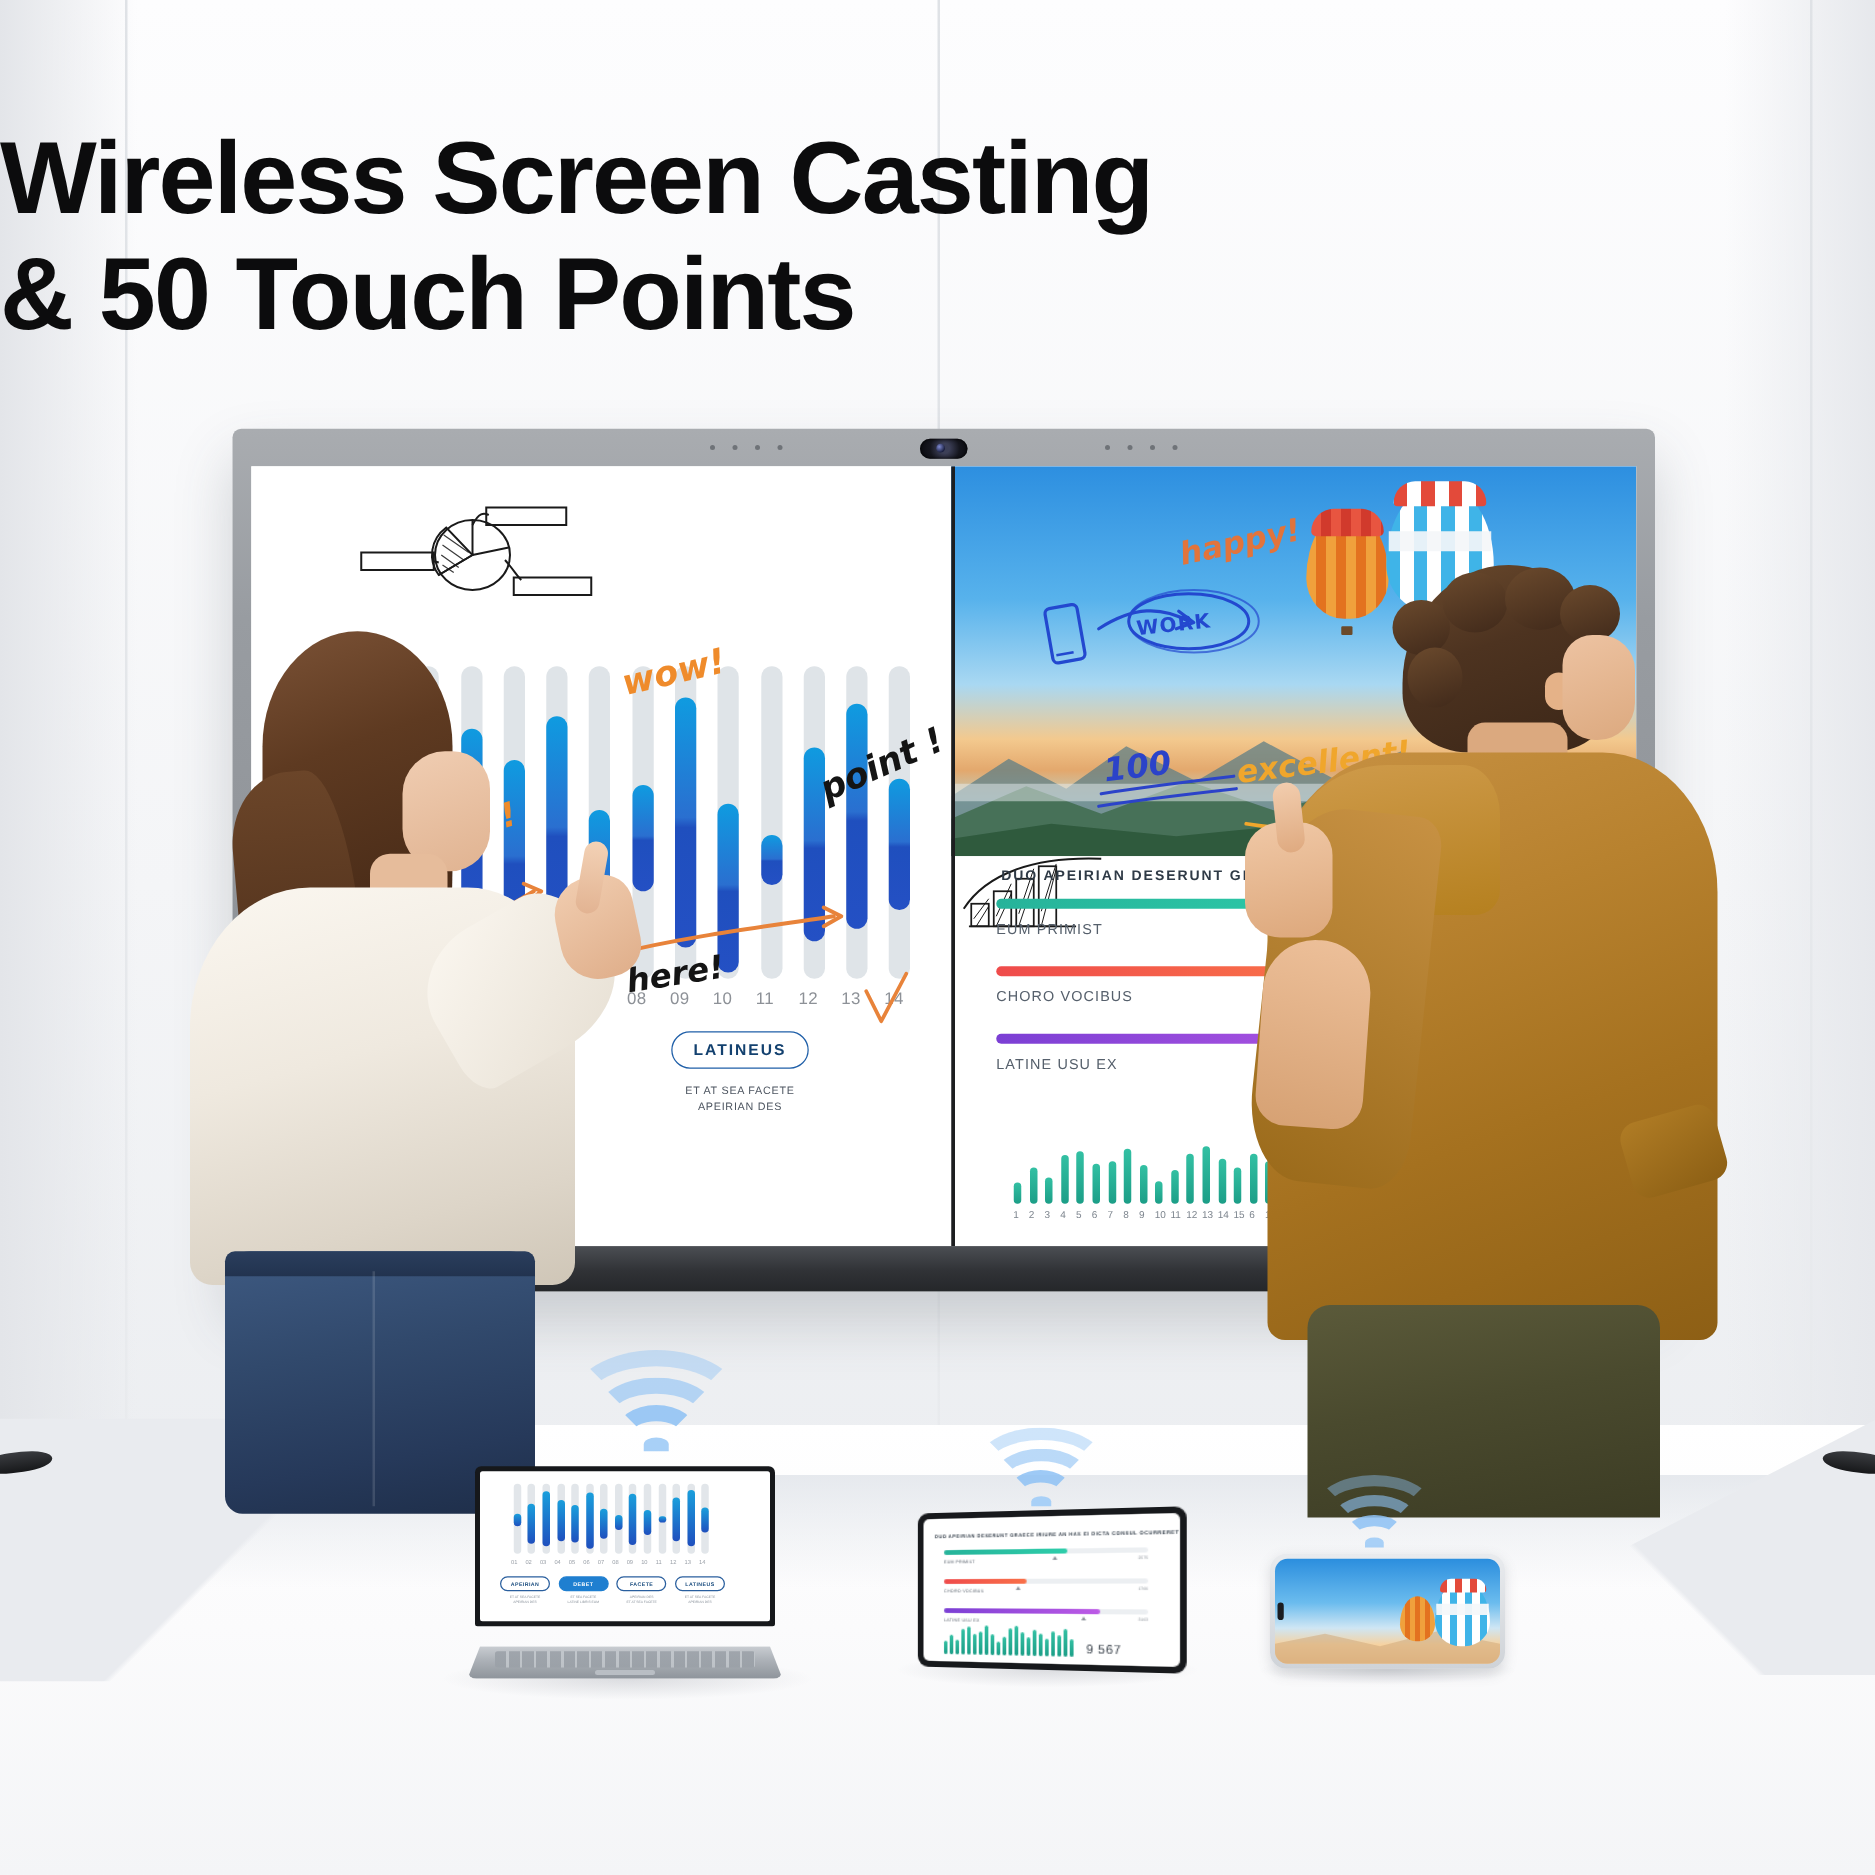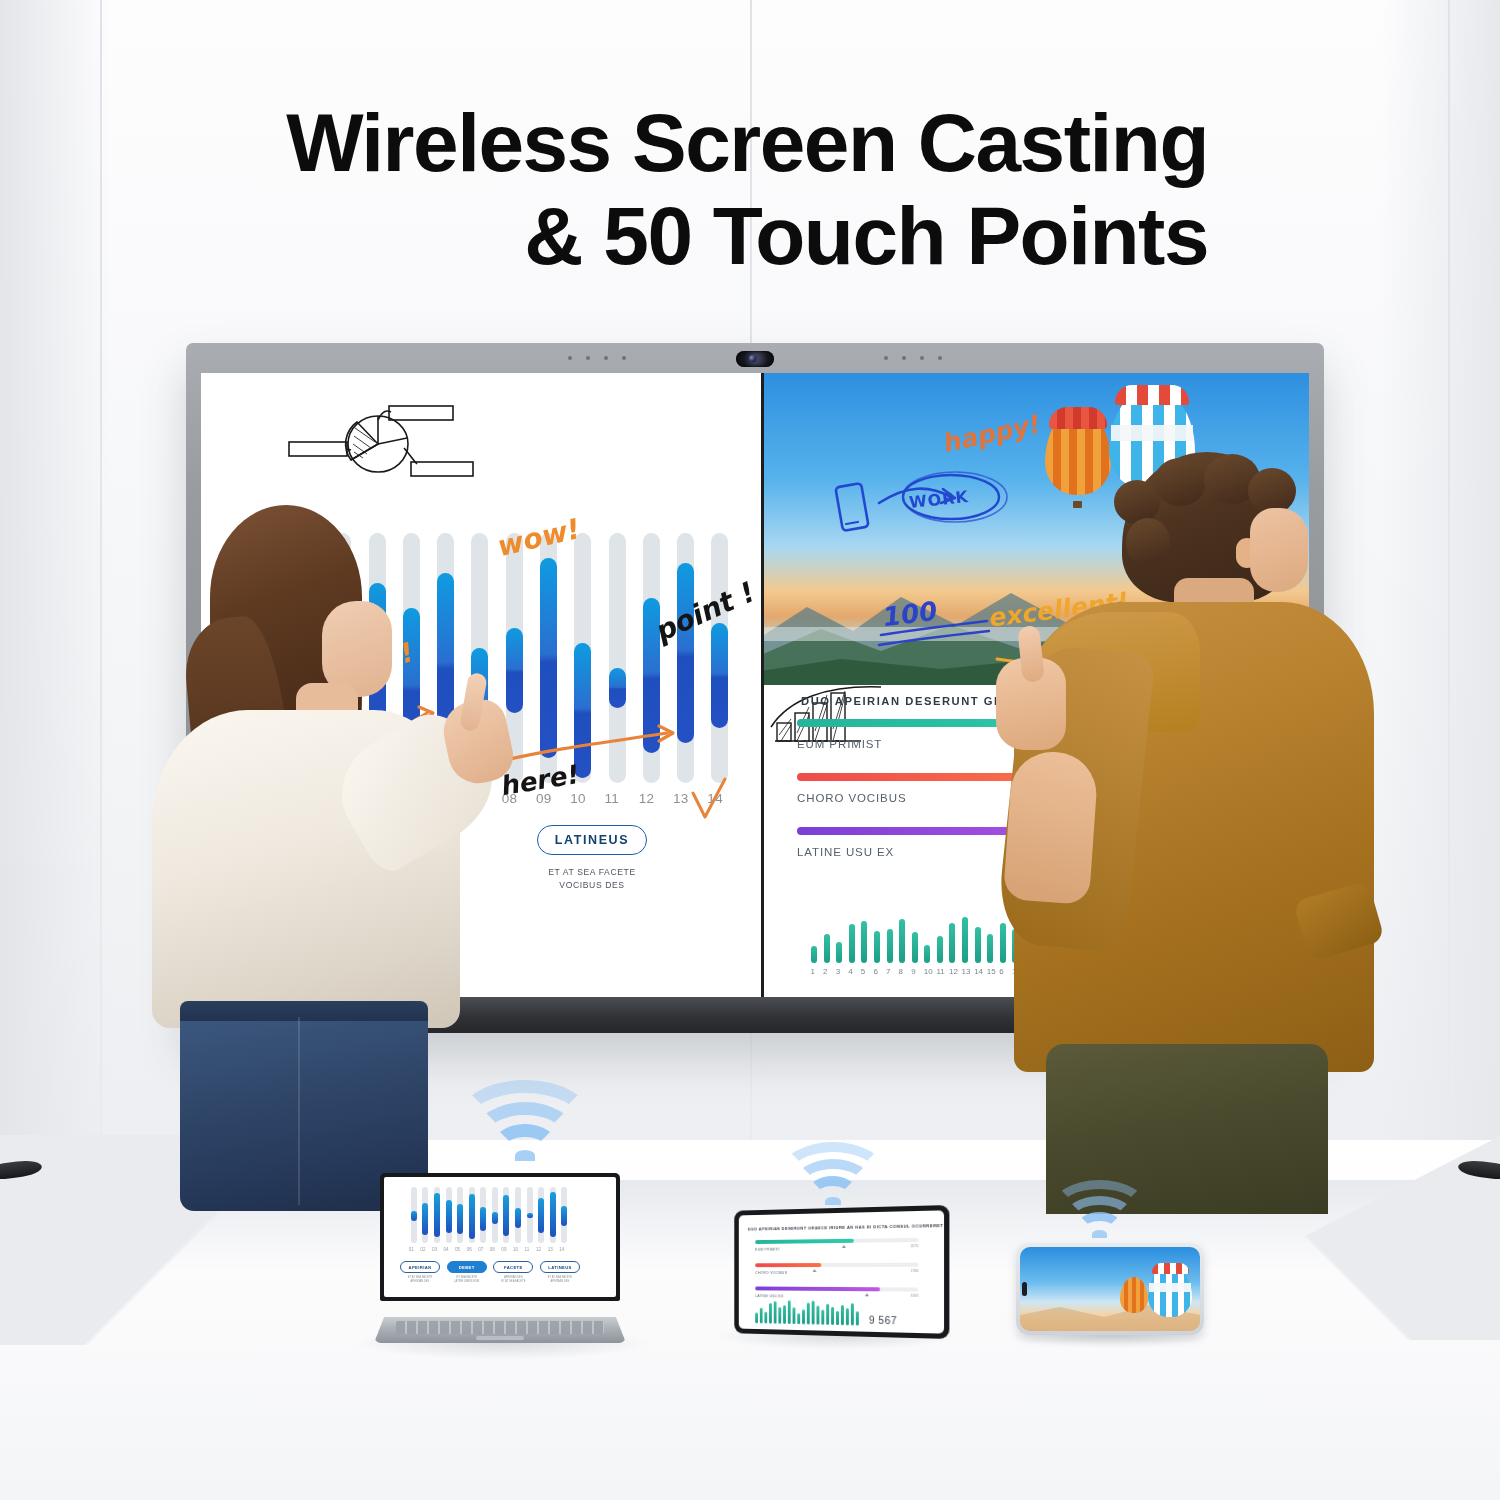--- a/index.html
+++ b/index.html
@@ -41,21 +41,21 @@
     position:absolute;left:0;top:1180px;width:1500px;height:90px;
     background:linear-gradient(180deg,rgba(222,226,232,.75),rgba(255,255,255,0));
   }
   .mic-puck{position:absolute;width:58px;height:16px;border-radius:50%/60%;
     background:linear-gradient(180deg,#3a3c40,#17181a);}
   .mic-l{left:-16px;top:1162px;transform:rotate(-7deg);}
   .mic-r{right:-16px;top:1162px;transform:rotate(7deg);}
 
   
   .headline{
-    position:absolute;left:0;top:96px;width:1208px;text-align:right;
+    position:absolute;left:0;top:96px;width:1208px;text-align:left;
     font-size:82px;line-height:1.14;font-weight:700;color:#0c0c0d;
     letter-spacing:-1.5px;white-space:pre-line;
   }
 
   
   .display{
     position:absolute;left:186px;top:343px;width:1138px;height:690px;
     border-radius:7px;
     background:linear-gradient(180deg,#a9acb0 0%,#989ca1 22%,#8d9196 70%,#55585c 100%);
     box-shadow:0 24px 46px rgba(70,76,86,.22);
@@ -403,21 +403,21 @@
 
         <div class="btn-row">
           <div class="pill-wrap">
             <span class="pill">FACETE</span>
             <div class="pill-cap">APEIRIAN DES
 ET AT SEA FACETE</div>
           </div>
           <div class="pill-wrap">
             <span class="pill">LATINEUS</span>
             <div class="pill-cap">ET AT SEA FACETE
-VOCIBUS DES</div>
+APEIRIAN DES</div>
           </div>
         </div>
       </div>
 
       <div class="panel-divider"></div>
 
       <div class="panel-right">
 
         <div class="photo">
           <svg class="mtn" viewBox="0 0 548 118" preserveAspectRatio="none">

